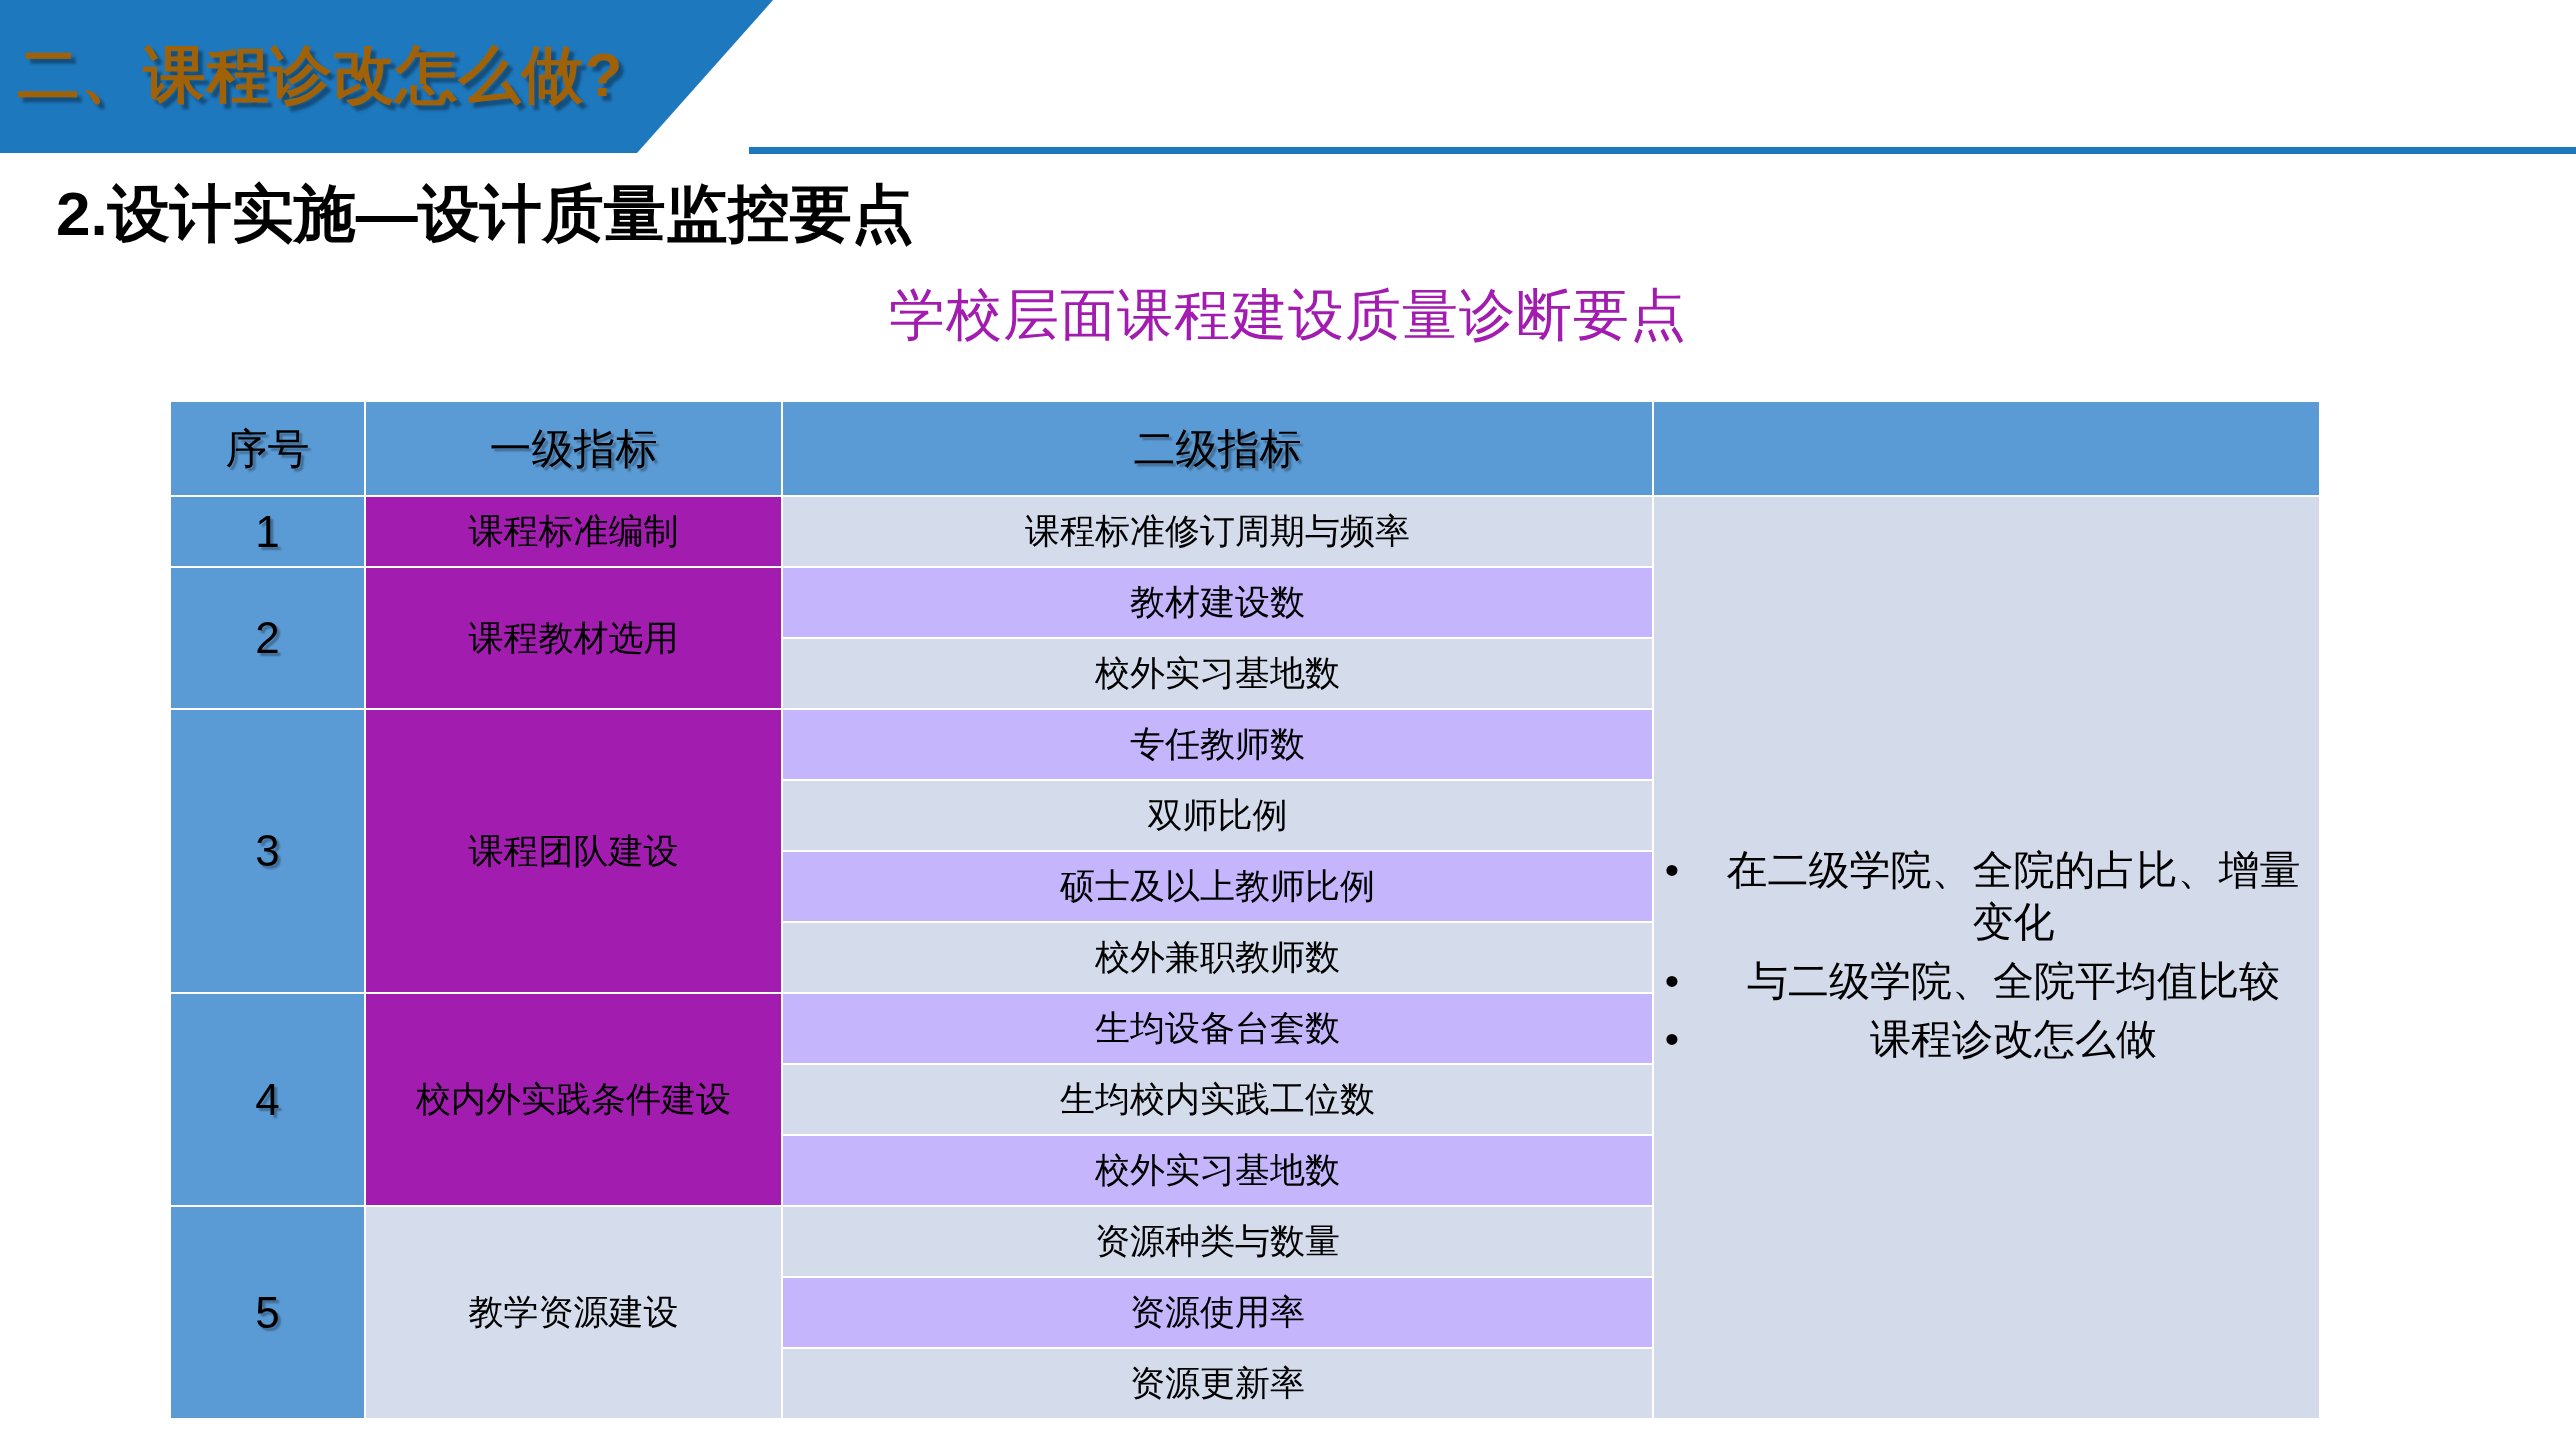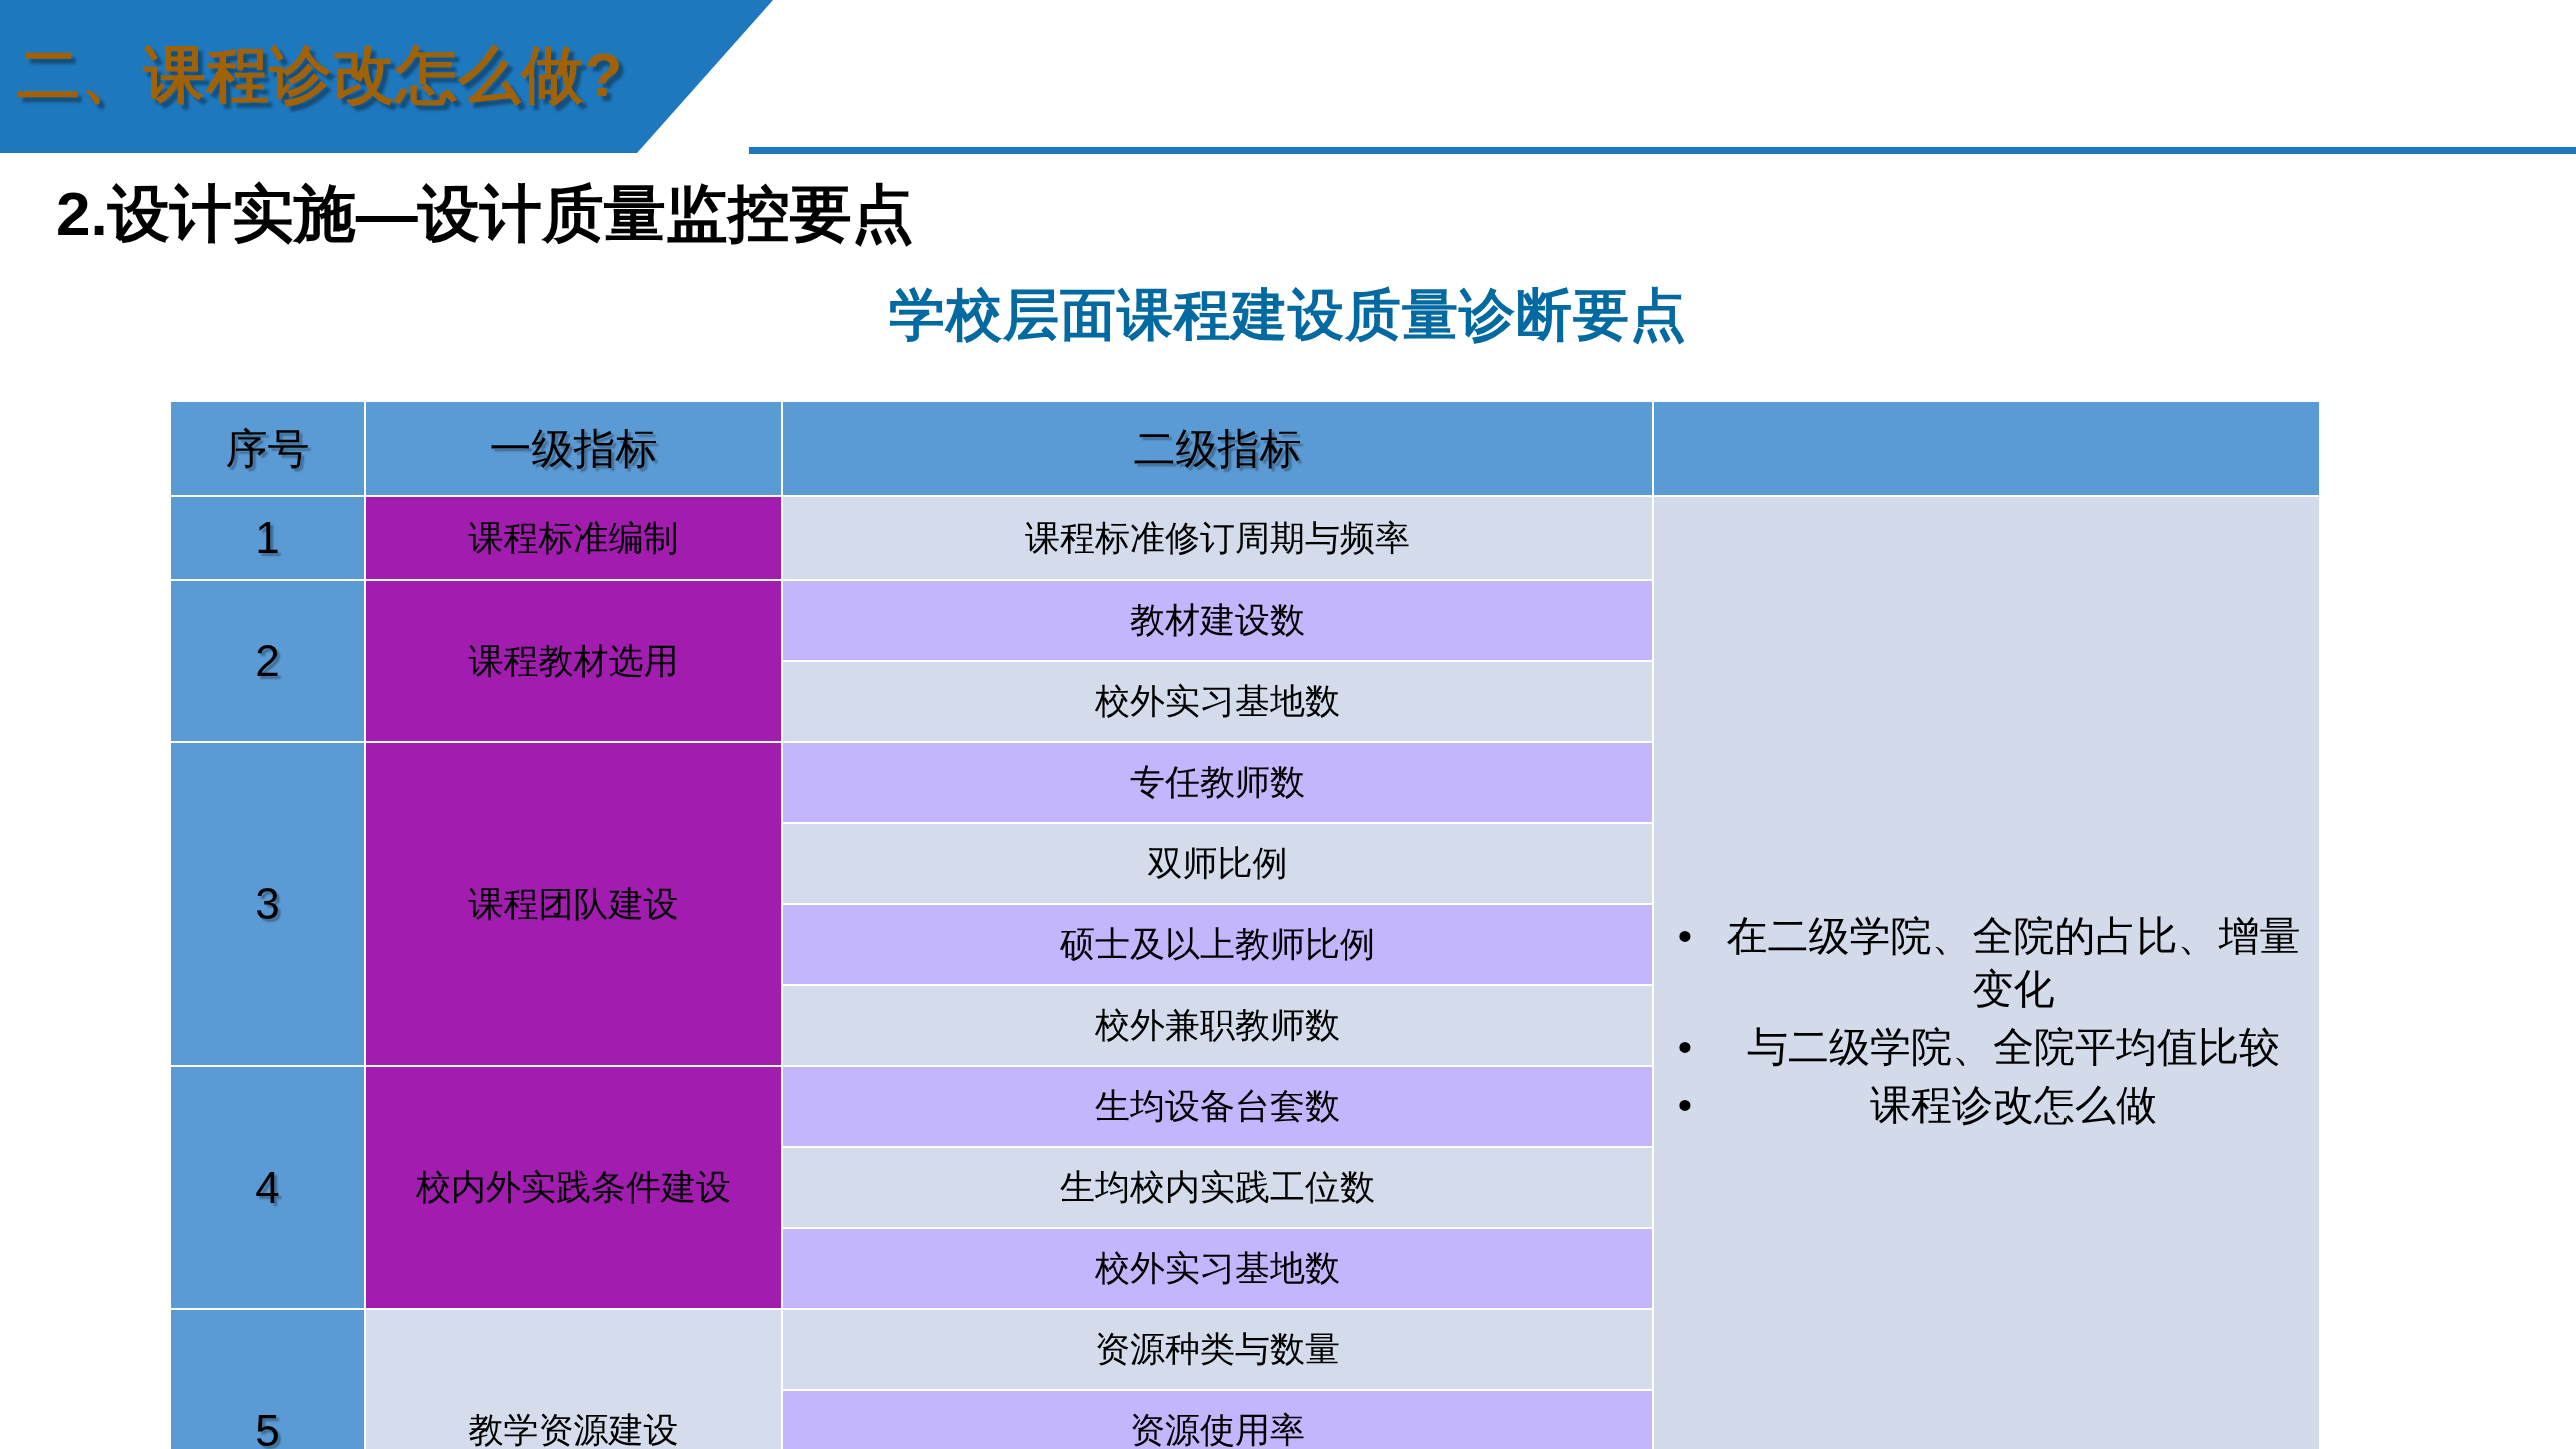--- a/index.html
+++ b/index.html
@@ -37,37 +37,37 @@
   #red-heading {
     position: absolute; left: 56px; top: 172px;
     font-size: 62px; font-weight: bold; color: #000000;
     letter-spacing: 0px; white-space: nowrap;
   }
 
   
   #table-title {
     position: absolute; left: 0; top: 278px;
     width: 2576px; text-align: center;
-    font-size: 56px; font-weight: bold; color: #0369a1;
+    font-size: 56px; font-weight: normal; color: #a21caf;
     letter-spacing: 1px;
   }
 
   
   #table-wrap {
     position: absolute; left: 169px; top: 400px;
     width: 2142px; height: 1020px;
   }
   table.grid {
     width: 2142px; height: 1020px;
     border-collapse: separate;
     border-spacing: 2.9px 2.9px;
     table-layout: fixed;
   }
   table.grid td, table.grid th {
-    padding: 16px; margin: 0; vertical-align: middle;
+    padding: 3px; margin: 0; vertical-align: middle;
     text-align: center;
     font-weight: normal;
     color: #000;
   }
   
   col.c-seq   { width: 193px; }
   col.c-lvl1  { width: 415px; }
   col.c-lvl2  { width: 869px; }
   col.c-note  { width: 665px; }
 

